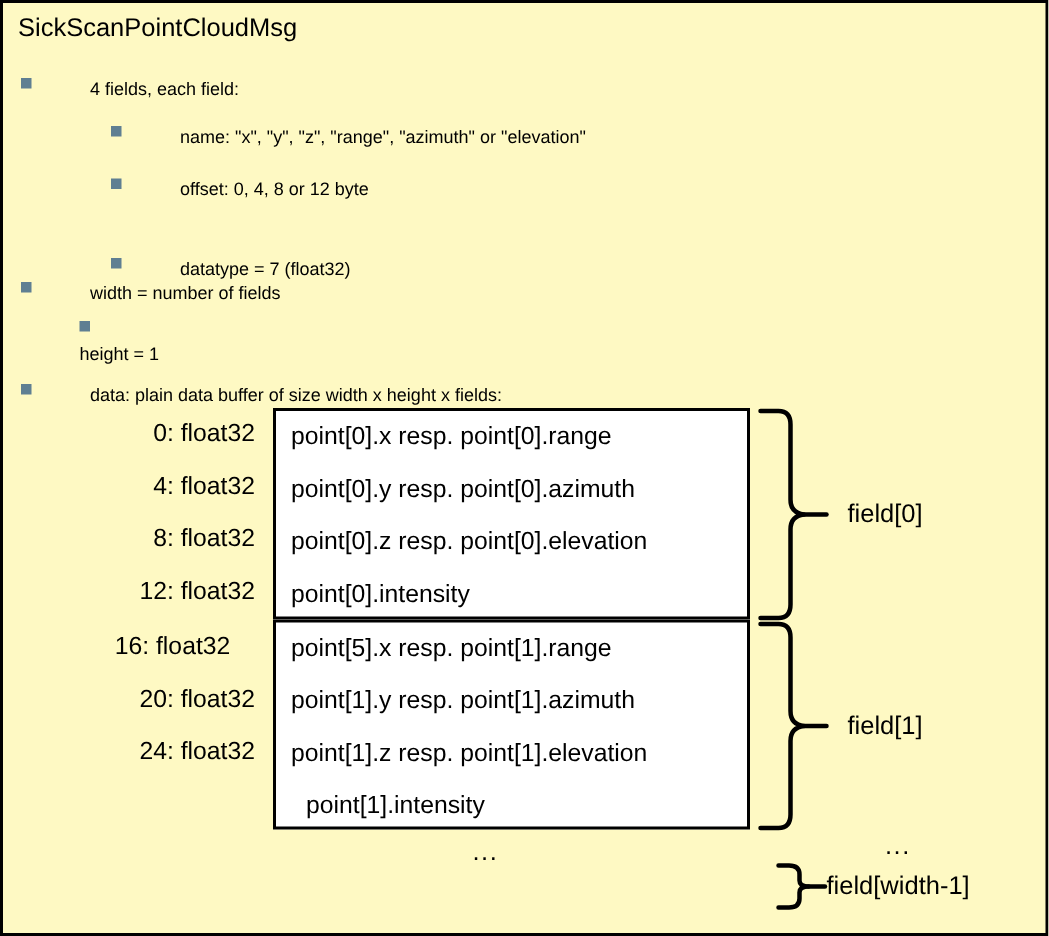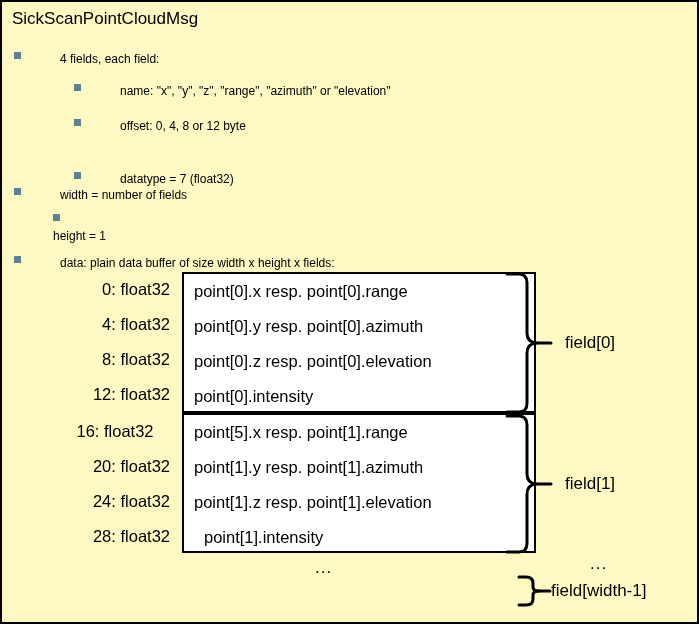--- a/index.html
+++ b/index.html
@@ -61,21 +61,21 @@
     white-space: nowrap;
     text-align: right;
     width: 110px;
     left: 58px;
   }
 
   
   .databox {
     position: absolute;
     left: 180px;
-    width: 354px;
+    width: 318px;
     box-sizing: border-box;
     border: 2px solid #000000;
     background: #ffffff;
   }
   .databox .line {
     position: absolute;
     left: 10px;
     font-size: 16.5px;
     line-height: 20px;
     white-space: nowrap;
@@ -151,21 +151,20 @@
     <span class="txt">data: plain data buffer of size width x height x fields:</span>
   </div>
 
   <div class="offset" style="top:277px;">0: float32</div>
   <div class="offset" style="top:312px;">4: float32</div>
   <div class="offset" style="top:347px;">8: float32</div>
   <div class="offset" style="top:382px;">12: float32</div>
   <div class="offset" style="top:419px;text-align:center;">16: float32</div>
   <div class="offset" style="top:454px;">20: float32</div>
   <div class="offset" style="top:489px;">24: float32</div>
-  <div class="offset" style="top:524px;">28: float32</div>
 
   <div class="databox" style="top:270px; height:141px;">
     <div class="line" style="top:7px;">point[0].x resp. point[0].range</div>
     <div class="line" style="top:42px;">point[0].y resp. point[0].azimuth</div>
     <div class="line" style="top:77px;">point[0].z resp. point[0].elevation</div>
     <div class="line" style="top:112px;">point[0].intensity</div>
   </div>
 
   <div class="databox" style="top:411px; height:140px;">
     <div class="line" style="top:7px;">point[5].x resp. point[1].range</div>

